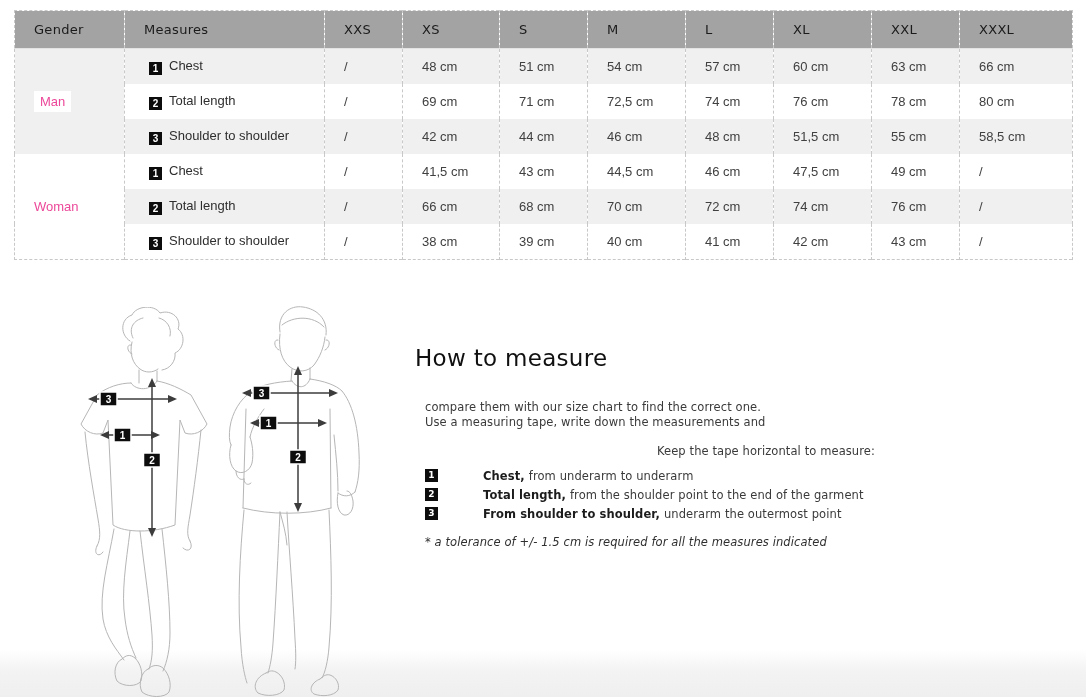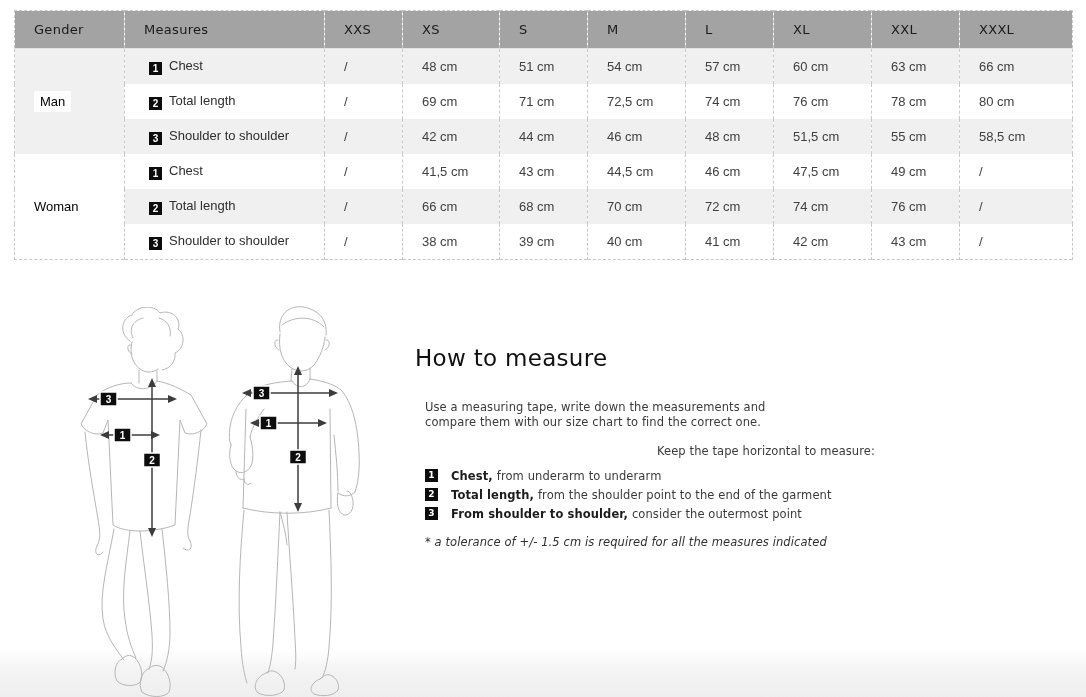--- a/index.html
+++ b/index.html
@@ -10,21 +10,21 @@
   .size-table{position:absolute;left:14px;top:10px;width:1058px;
               border-collapse:collapse;table-layout:fixed;
               border:1px dashed #c8c8c8;}
   .size-table th, .size-table td{border-right:1px dashed #c8c8c8;vertical-align:middle;
               padding:0 4px 0 19px;white-space:nowrap;overflow:hidden;}
   .size-table th{height:37px;text-align:left;font-family:"DejaVu Sans",sans-serif;
               font-size:13px;font-weight:400;letter-spacing:.3px;color:#1b1b1b;
               border-bottom:1px solid #e3e3e3;background:#a3a3a3;}
   .size-table td{height:35px;font-size:13px;color:#404040;background:#fff;margin-left:20px;}
   tr.shade td{background:#f0f0f0;}
-  td.gender{background:#f0f0f0 !important;color:#000000;}
+  td.gender{background:#f0f0f0 !important;color:#ec4899;}
   td.gender.gwoman{background:#ffffff !important;}
   td.gender .ghl{background:#ffffff;padding:3px 6px;}
   td.measure{color:#2e2e2e;padding-left:24px;}
   .b{display:inline-block;width:13px;height:13px;background:#0c0c0c;color:#fff;
      font:bold 10px/13px "Liberation Sans",sans-serif;text-align:center;
      margin-right:7px;vertical-align:-2px;}
 
   
   .band{position:absolute;left:0;top:650px;width:1086px;height:47px;
         background:linear-gradient(180deg,#ffffff 0%,#f3f3f3 45%,#efefef 100%);}
@@ -41,21 +41,21 @@
   
   .howto{position:absolute;left:415px;top:345px;width:460px;
          font-family:"DejaVu Sans",sans-serif;color:#3a3a3a;}
   .howto h1{margin:0;font-size:23px;font-weight:400;color:#101010;letter-spacing:.3px;}
   .intro{margin:29px 0 0 10px;font-size:11.5px;line-height:15px;letter-spacing:.1px;}
   .keep{margin:14px 0 0 10px;font-size:11.5px;letter-spacing:.1px;text-align:right;}
   .steps{margin:8px 0 0 10px;}
   .step{display:flex;align-items:center;height:19px;font-size:11.5px;letter-spacing:.1px;}
   .step .b2{flex:none;width:13px;height:13px;background:#0c0c0c;color:#fff;
             font:bold 9px/13px "DejaVu Sans",sans-serif;text-align:center;margin-right:13px;}
-  .step .lead{font-weight:700;color:#1c1c1c;margin-right:4px;}
+  .step .lead{font-weight:700;color:#1c1c1c;margin-right:4px;margin-left:32px;}
   .note{margin:12px 0 0 10px;font-size:11.5px;letter-spacing:.1px;color:#2f2f2f;font-style:italic;}
 </style>
 </head>
 <body>
 
 <div class="page">
 
   <div class="band"></div>
 
   <table class="size-table">
@@ -258,37 +258,37 @@
     </g>
     <g class="fbadge">
       <rect x="79.5" y="145" width="17" height="14"></rect>
       <text x="88" y="156">2</text>
     </g>
   </svg>
 
   <section class="howto">
     <h1>How to measure</h1>
     <div class="intro">
+      <div>compare them with our size chart to find the correct one.</div>
       <div>Use a measuring tape, write down the measurements and</div>
-      <div>compare them with our size chart to find the correct one.</div>
     </div>
     <div class="keep">Keep the tape horizontal to measure:</div>
     <div class="steps">
       <div class="step">
         <span class="b2">1</span>
         <span class="lead">Chest,</span>
         <span>from underarm to underarm</span>
       </div>
       <div class="step">
         <span class="b2">2</span>
         <span class="lead">Total length,</span>
         <span>from the shoulder point to the end of the garment</span>
       </div>
       <div class="step">
         <span class="b2">3</span>
         <span class="lead">From shoulder to shoulder,</span>
-        <span>consider the outermost point</span>
+        <span>underarm the outermost point</span>
       </div>
     </div>
     <div class="note">* a tolerance of +/- 1.5 cm is required for all the measures indicated</div>
   </section>
 
 </div>
 
 </body></html>

